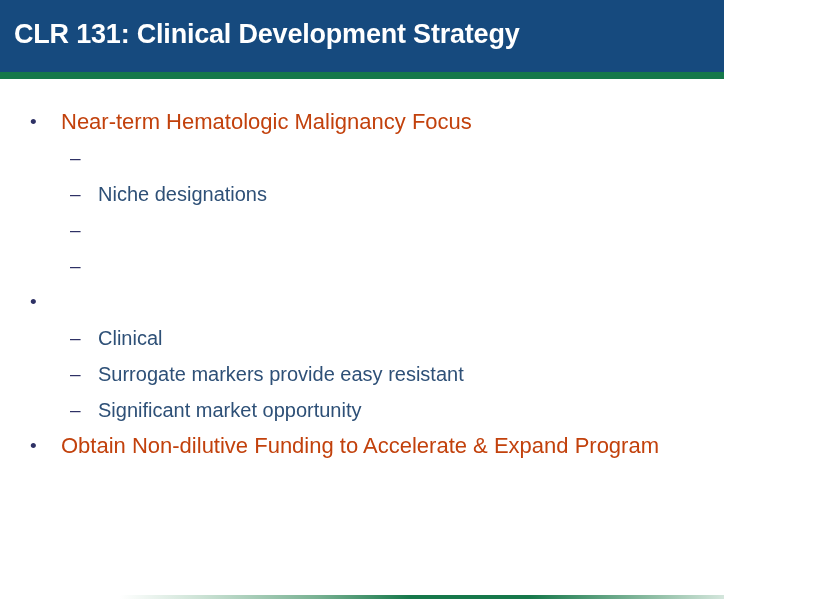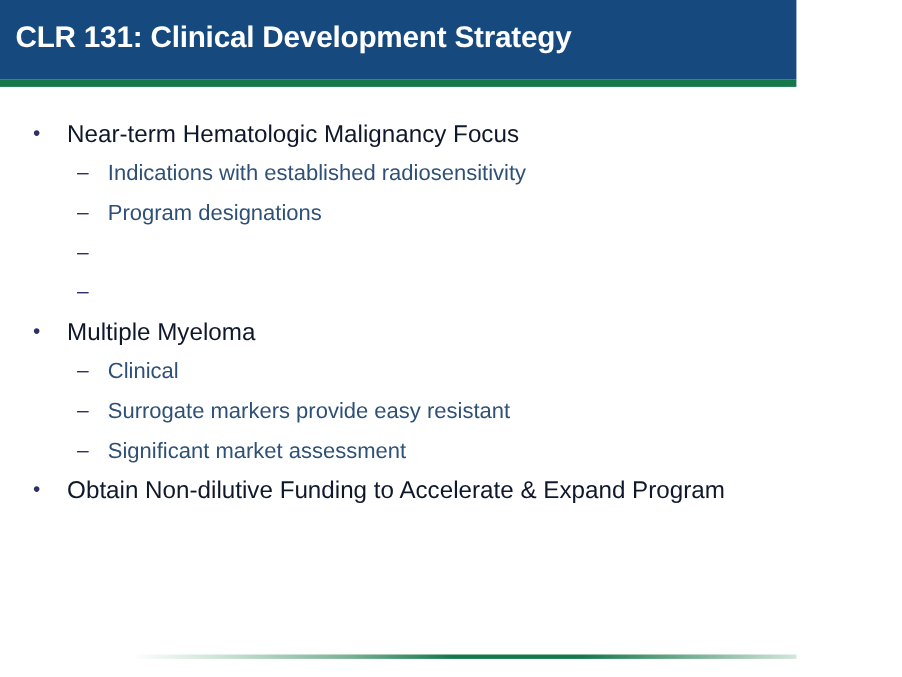--- a/index.html
+++ b/index.html
@@ -64,21 +64,21 @@
     top: 0;
     font-size: 19px;
     color: #2E3165;
     line-height: 36px;
   }
   .lvl1 .btext {
     position: absolute;
     left: 61px;
     top: 0;
     font-size: 22px;
-    color: #0f172a;
+    color: #c2410c;
     line-height: 36px;
   }
   .lvl2 .marker {
     position: absolute;
     left: 70px;
     top: 0;
     font-size: 19px;
     color: #2E3165;
     line-height: 36px;
   }
@@ -157,47 +157,45 @@
   <div id="header-accent"></div>
   <div id="slide-title">CLR 131: Clinical Development Strategy</div>
 
   <div id="body">
       <div class="bullet-row lvl1">
         <span class="marker">•</span>
         <span class="btext">Near-term Hematologic Malignancy Focus</span>
       </div>
       <div class="bullet-row lvl2">
         <span class="marker">–</span>
-        <span class="btext">Indications with established radiosensitivity</span>
-      </div>
-      <div class="bullet-row lvl2">
-        <span class="marker">–</span>
-        <span class="btext">Program designations</span>
+      </div>
+      <div class="bullet-row lvl2">
+        <span class="marker">–</span>
+        <span class="btext">Niche designations</span>
       </div>
       <div class="bullet-row lvl2">
         <span class="marker">–</span>
       </div>
       <div class="bullet-row lvl2">
         <span class="marker">–</span>
       </div>
       <div class="bullet-row lvl1">
         <span class="marker">•</span>
-        <span class="btext">Multiple Myeloma</span>
       </div>
       <div class="bullet-row lvl2">
         <span class="marker">–</span>
         <span class="btext">Clinical</span>
       </div>
       <div class="bullet-row lvl2">
         <span class="marker">–</span>
         <span class="btext">Surrogate markers provide easy resistant</span>
       </div>
       <div class="bullet-row lvl2">
         <span class="marker">–</span>
-        <span class="btext">Significant market assessment</span>
+        <span class="btext">Significant market opportunity</span>
       </div>
       <div class="bullet-row lvl1">
         <span class="marker">•</span>
         <span class="btext">Obtain Non-dilutive Funding to Accelerate &amp; Expand Program</span>
       </div>
     </div>
 
   <div id="footer-rule"></div>
 
 

